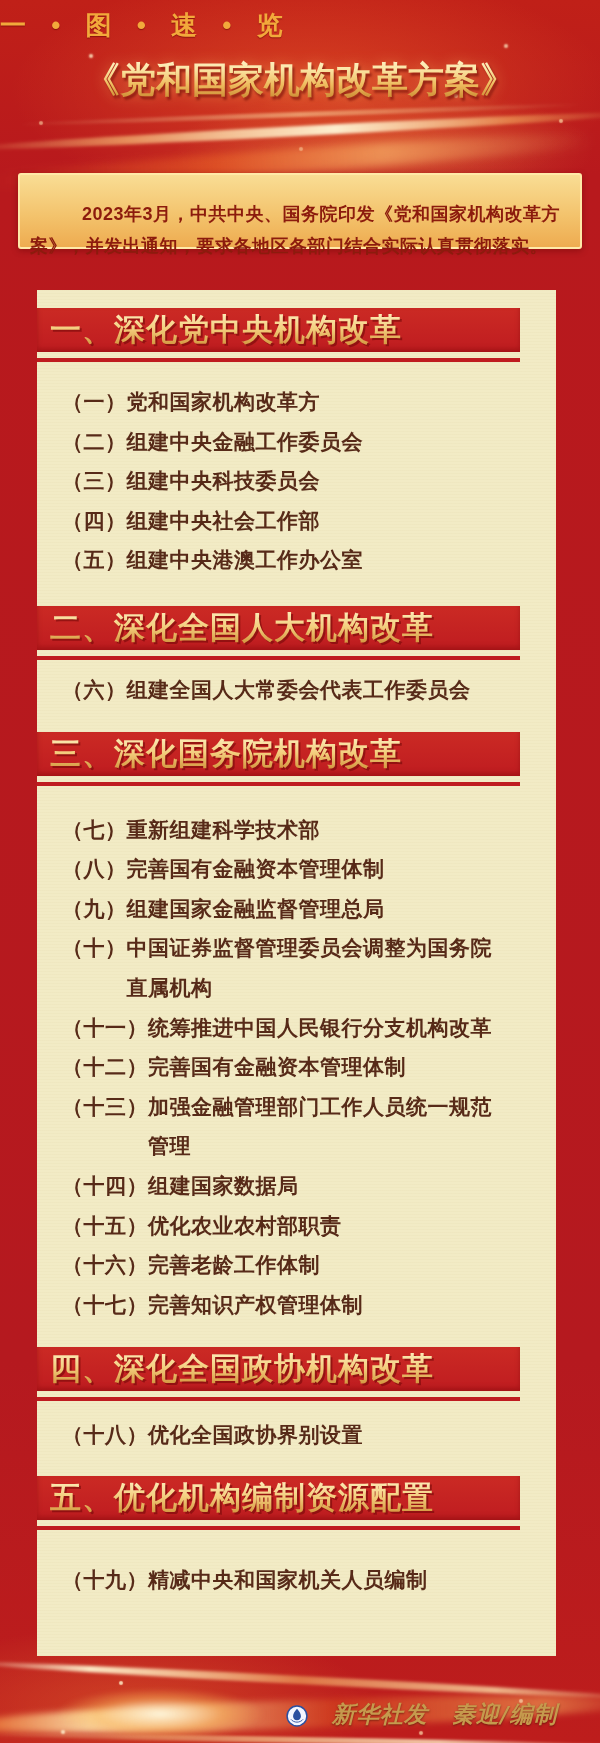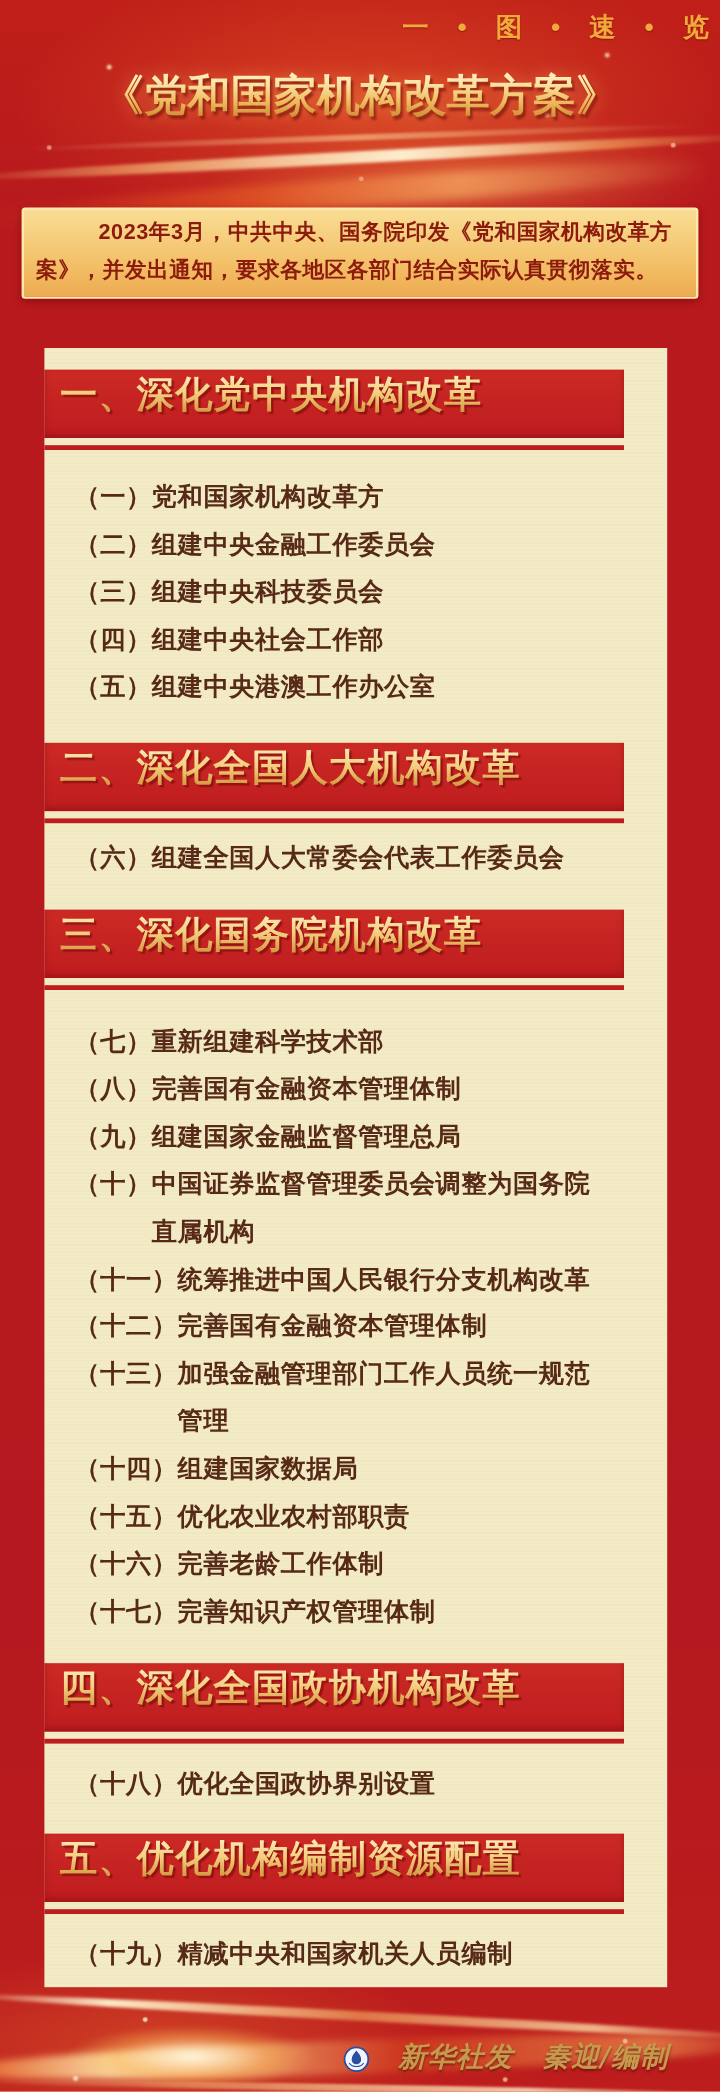--- a/index.html
+++ b/index.html
@@ -22,60 +22,60 @@
   .sb3{top:1737px;height:6px;background:linear-gradient(90deg,transparent 5%,rgba(255,225,160,.6) 45%,rgba(255,240,200,.8) 70%,transparent 95%);transform:rotate(1deg);filter:blur(1px);}
   .glow-spot{position:absolute;left:55px;top:1688px;width:210px;height:52px;border-radius:50%;
     background:radial-gradient(closest-side,rgba(255,250,225,.95),rgba(255,195,95,.45) 60%,transparent);filter:blur(2px);pointer-events:none;}
   .dots{position:absolute;top:0;left:0;width:2px;height:2px;border-radius:50%;pointer-events:none;
     box-shadow:90px 55px 2px 1px rgba(255,240,200,.9),505px 45px 2px 1px rgba(255,240,200,.8),
     560px 120px 1px 1px rgba(255,220,170,.7),40px 122px 1px 1px rgba(255,220,170,.6),
     300px 148px 1px 1px rgba(255,230,180,.5),455px 95px 1px 1px rgba(255,235,190,.6),
     120px 1682px 1px 1px rgba(255,240,200,.85),420px 1732px 1px 1px rgba(255,230,180,.7),
     520px 1700px 1px 1px rgba(255,240,200,.6),62px 1731px 2px 1px rgba(255,245,210,.9);}
 
-  .tagline{position:absolute;top:8px;left:0;width:600px;text-align:right;
-    font-size:22px;font-weight:bold;color:var(--tagline-gold,#f2a93b);letter-spacing:9px;
+  .tagline{position:absolute;top:8px;left:0;width:600px;text-align:left;
+    font-size:26px;font-weight:bold;color:var(--tagline-gold,#f2a93b);letter-spacing:9px;
     text-shadow:0 1px 1px rgba(90,0,0,.5);}
   .main-title{position:absolute;top:50px;left:0;width:600px;text-align:center;margin:0;
     font-size:36px;font-weight:bold;line-height:60px;
     background:linear-gradient(180deg,#fff8dc 5%,#fbe6a6 32%,#eebb5d 58%,#d09038 78%,#f6d88e 96%);
     -webkit-background-clip:text;background-clip:text;color:transparent;
     filter:drop-shadow(2px 3px 1px rgba(110,10,5,.6)) drop-shadow(0 0 7px rgba(255,205,110,.35));}
 
   .intro-box{position:absolute;left:18px;top:173px;width:564px;height:76px;box-sizing:border-box;
     background:linear-gradient(180deg,#f9dd94,#f3c26b 58%,#eeab50);
-    border:2px solid #ffe9a8;border-radius:3px;padding:2px 10px;
+    border:2px solid #ffe9a8;border-radius:3px;padding:23px 10px;
     box-shadow:0 2px 6px rgba(90,0,0,.4);}
   .intro-box p{margin:0;font-size:18px;font-weight:bold;color:var(--intro-text,#8c1b0d);
     line-height:32px;text-indent:52px;white-space:pre-line;letter-spacing:.5px;}
 
   .panel{position:absolute;left:37px;top:290px;width:519px;height:1366px;box-sizing:border-box;
     padding-top:18px;background-color:var(--cream,#f2ebc5);
     background-image:repeating-linear-gradient(0deg,rgba(190,170,110,.05) 0 1px,transparent 1px 3px);}
 
-  .banner{width:483px;height:57px;background:linear-gradient(180deg,#cb2a24,var(--banner-red,#bf1c20));
-    box-shadow:inset 0 -3px 5px rgba(110,0,0,.35);display:flex;align-items:flex-start;padding-left:13px;box-sizing:border-box;}
+  .banner{width:483px;height:44px;background:linear-gradient(180deg,#cb2a24,var(--banner-red,#bf1c20));
+    box-shadow:inset 0 -3px 5px rgba(110,0,0,.35);display:flex;align-items:center;padding-left:13px;box-sizing:border-box;}
   .banner-text{font-size:31px;font-weight:bold;letter-spacing:1px;
     background:linear-gradient(180deg,#fdeebc 8%,#f3cd7c 48%,#d2933c 88%);
     -webkit-background-clip:text;background-clip:text;color:transparent;
     filter:drop-shadow(2px 2px 0 rgba(110,5,5,.55));}
   .banner-underline{width:483px;height:4px;background:var(--banner-red,#bf1c20);margin-top:6px;}
 
   ul.items{list-style:none;margin:0;padding:0;}
   ul.items li{display:flex;align-items:flex-start;padding-left:25px;
     font-size:21px;font-weight:bold;letter-spacing:.5px;line-height:39.6px;
     color:var(--item-text,#572a18);}
   ul.items .pfx{white-space:nowrap;flex:none;}
   ul.items .txt{white-space:pre-line;}
 
   .s1 .items{margin-top:20px;}
   .s2 .banner{margin-top:26px;} .s2 .items{margin-top:10px;}
   .s3 .banner{margin-top:22px;} .s3 .items{margin-top:24px;}
   .s4 .banner{margin-top:23px;} .s4 .items{margin-top:14px;}
-  .s5 .banner{margin-top:21px;} .s5 .items{margin-top:14px;}
+  .s5 .banner{margin-top:21px;} .s5 .items{margin-top:30px;}
 
   .footer{position:absolute;left:0;top:1697px;width:600px;height:36px;text-align:center;}
   .logo{position:absolute;left:286px;top:8px;width:22px;height:22px;}
   .credit{position:absolute;left:332px;top:2px;font-size:23px;font-weight:bold;font-style:italic;
     font-family:"DejaVu Serif","Liberation Serif",serif;color:var(--credit-gold,#c59a4d);
     text-shadow:0 1px 2px rgba(60,15,0,.55);letter-spacing:1px;white-space:nowrap;}
 </style>
 </head>
 <body>
 

